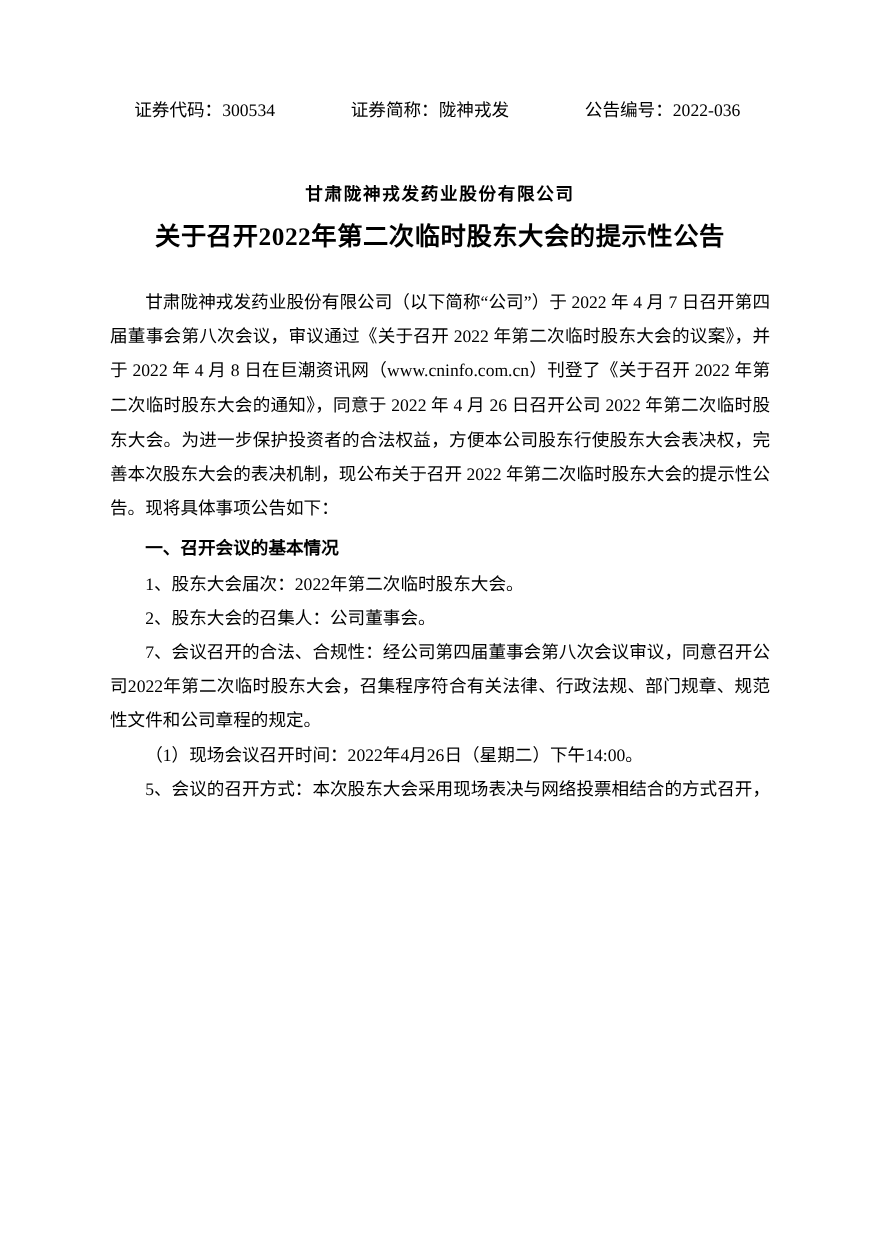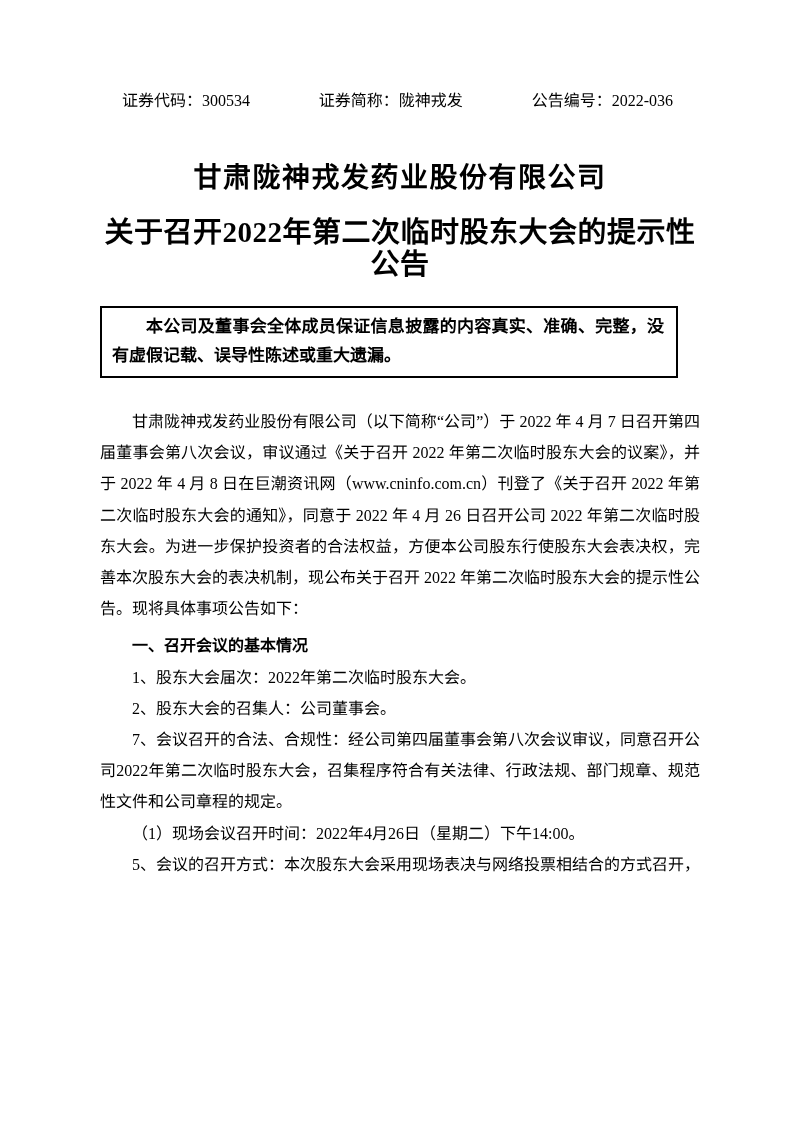--- a/index.html
+++ b/index.html
@@ -25,29 +25,29 @@
     align-items: baseline;
     padding-left: 22px;
     padding-right: 27px;
     font-size: 16px;
     line-height: 18px;
     white-space: nowrap;
   }
   .company-title {
     margin-top: 52px;
     text-align: center;
-    font-size: 28px;
+    font-size: 16px;
     font-weight: bold;
     letter-spacing: 1.5px;
     line-height: 32px;
   }
   .announcement-title {
-    margin-top: 22px;
+    margin-top: 6px;
     text-align: center;
-    font-size: 29px;
+    font-size: 23px;
     font-weight: bold;
     letter-spacing: 0.5px;
     line-height: 32px;
   }
   .disclaimer-box {
     margin-top: 26px;
     margin-right: 22px;
     border: 2px solid #000000;
     padding: 4px 12px 6px 10px;
   }
@@ -83,23 +83,20 @@
   <div class="doc-header">
     <span>证券代码：300534</span>
     <span>证券简称：陇神戎发</span>
     <span>公告编号：2022-036</span>
   </div>
 
   <div class="company-title">甘肃陇神戎发药业股份有限公司</div>
 
   <div class="announcement-title">关于召开2022年第二次临时股东大会的提示性公告</div>
 
-  <div class="disclaimer-box">
-    <p class="disclaimer-text">本公司及董事会全体成员保证信息披露的内容真实、准确、完整，没有虚假记载、误导性陈述或重大遗漏。</p>
-  </div>
 
   <div class="doc-body">
     <p class="para">甘肃陇神戎发药业股份有限公司（以下简称“公司”）于 2022 年 4 月 7 日召开第四届董事会第八次会议，审议通过《关于召开 2022 年第二次临时股东大会的议案》，并于 2022 年 4 月 8 日在巨潮资讯网（www.cninfo.com.cn）刊登了《关于召开 2022 年第二次临时股东大会的通知》，同意于 2022 年 4 月 26 日召开公司 2022 年第二次临时股东大会。为进一步保护投资者的合法权益，方便本公司股东行使股东大会表决权，完善本次股东大会的表决机制，现公布关于召开 2022 年第二次临时股东大会的提示性公告。现将具体事项公告如下：</p>
 
     <p class="section-heading">一、召开会议的基本情况</p>
 
     <p class="para">1、股东大会届次：2022年第二次临时股东大会。</p>
     <p class="para">2、股东大会的召集人：公司董事会。</p>
     <p class="para">7、会议召开的合法、合规性：经公司第四届董事会第八次会议审议，同意召开公司2022年第二次临时股东大会，召集程序符合有关法律、行政法规、部门规章、规范性文件和公司章程的规定。</p>
     <p class="para">（1）现场会议召开时间：2022年4月26日（星期二）下午14:00。</p>

